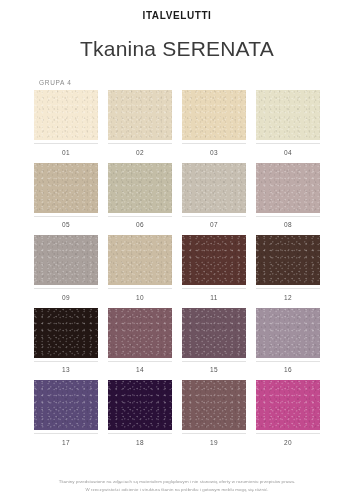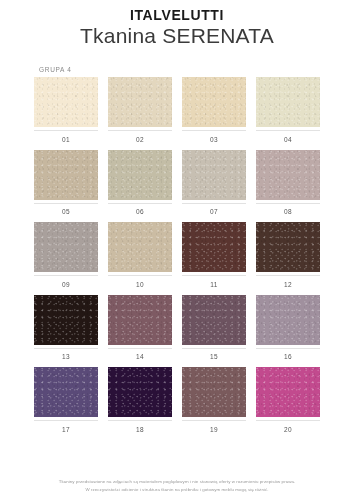--- a/index.html
+++ b/index.html
@@ -22,33 +22,33 @@
     display: flex;
     flex-direction: column;
   }
 
   
   .header {
     text-align: center;
     padding-top: 9px;
   }
   .brand {
-    font-size: 14px;
+    font-size: 10px;
     font-weight: bold;
     letter-spacing: 0.6px;
     color: #1a1a1a;
     line-height: 13px;
   }
   .title {
     font-size: 21px;
     font-weight: 300;
     color: #3b3b3b;
     line-height: 26px;
     letter-spacing: 0.2px;
-    margin-top: 1px;
+    margin-top: 14px;
   }
 
   
   .group-label {
     font-size: 6.5px;
     color: #8a8a8a;
     letter-spacing: 0.7px;
     margin: 17px 0 4px 39px;
   }
 

